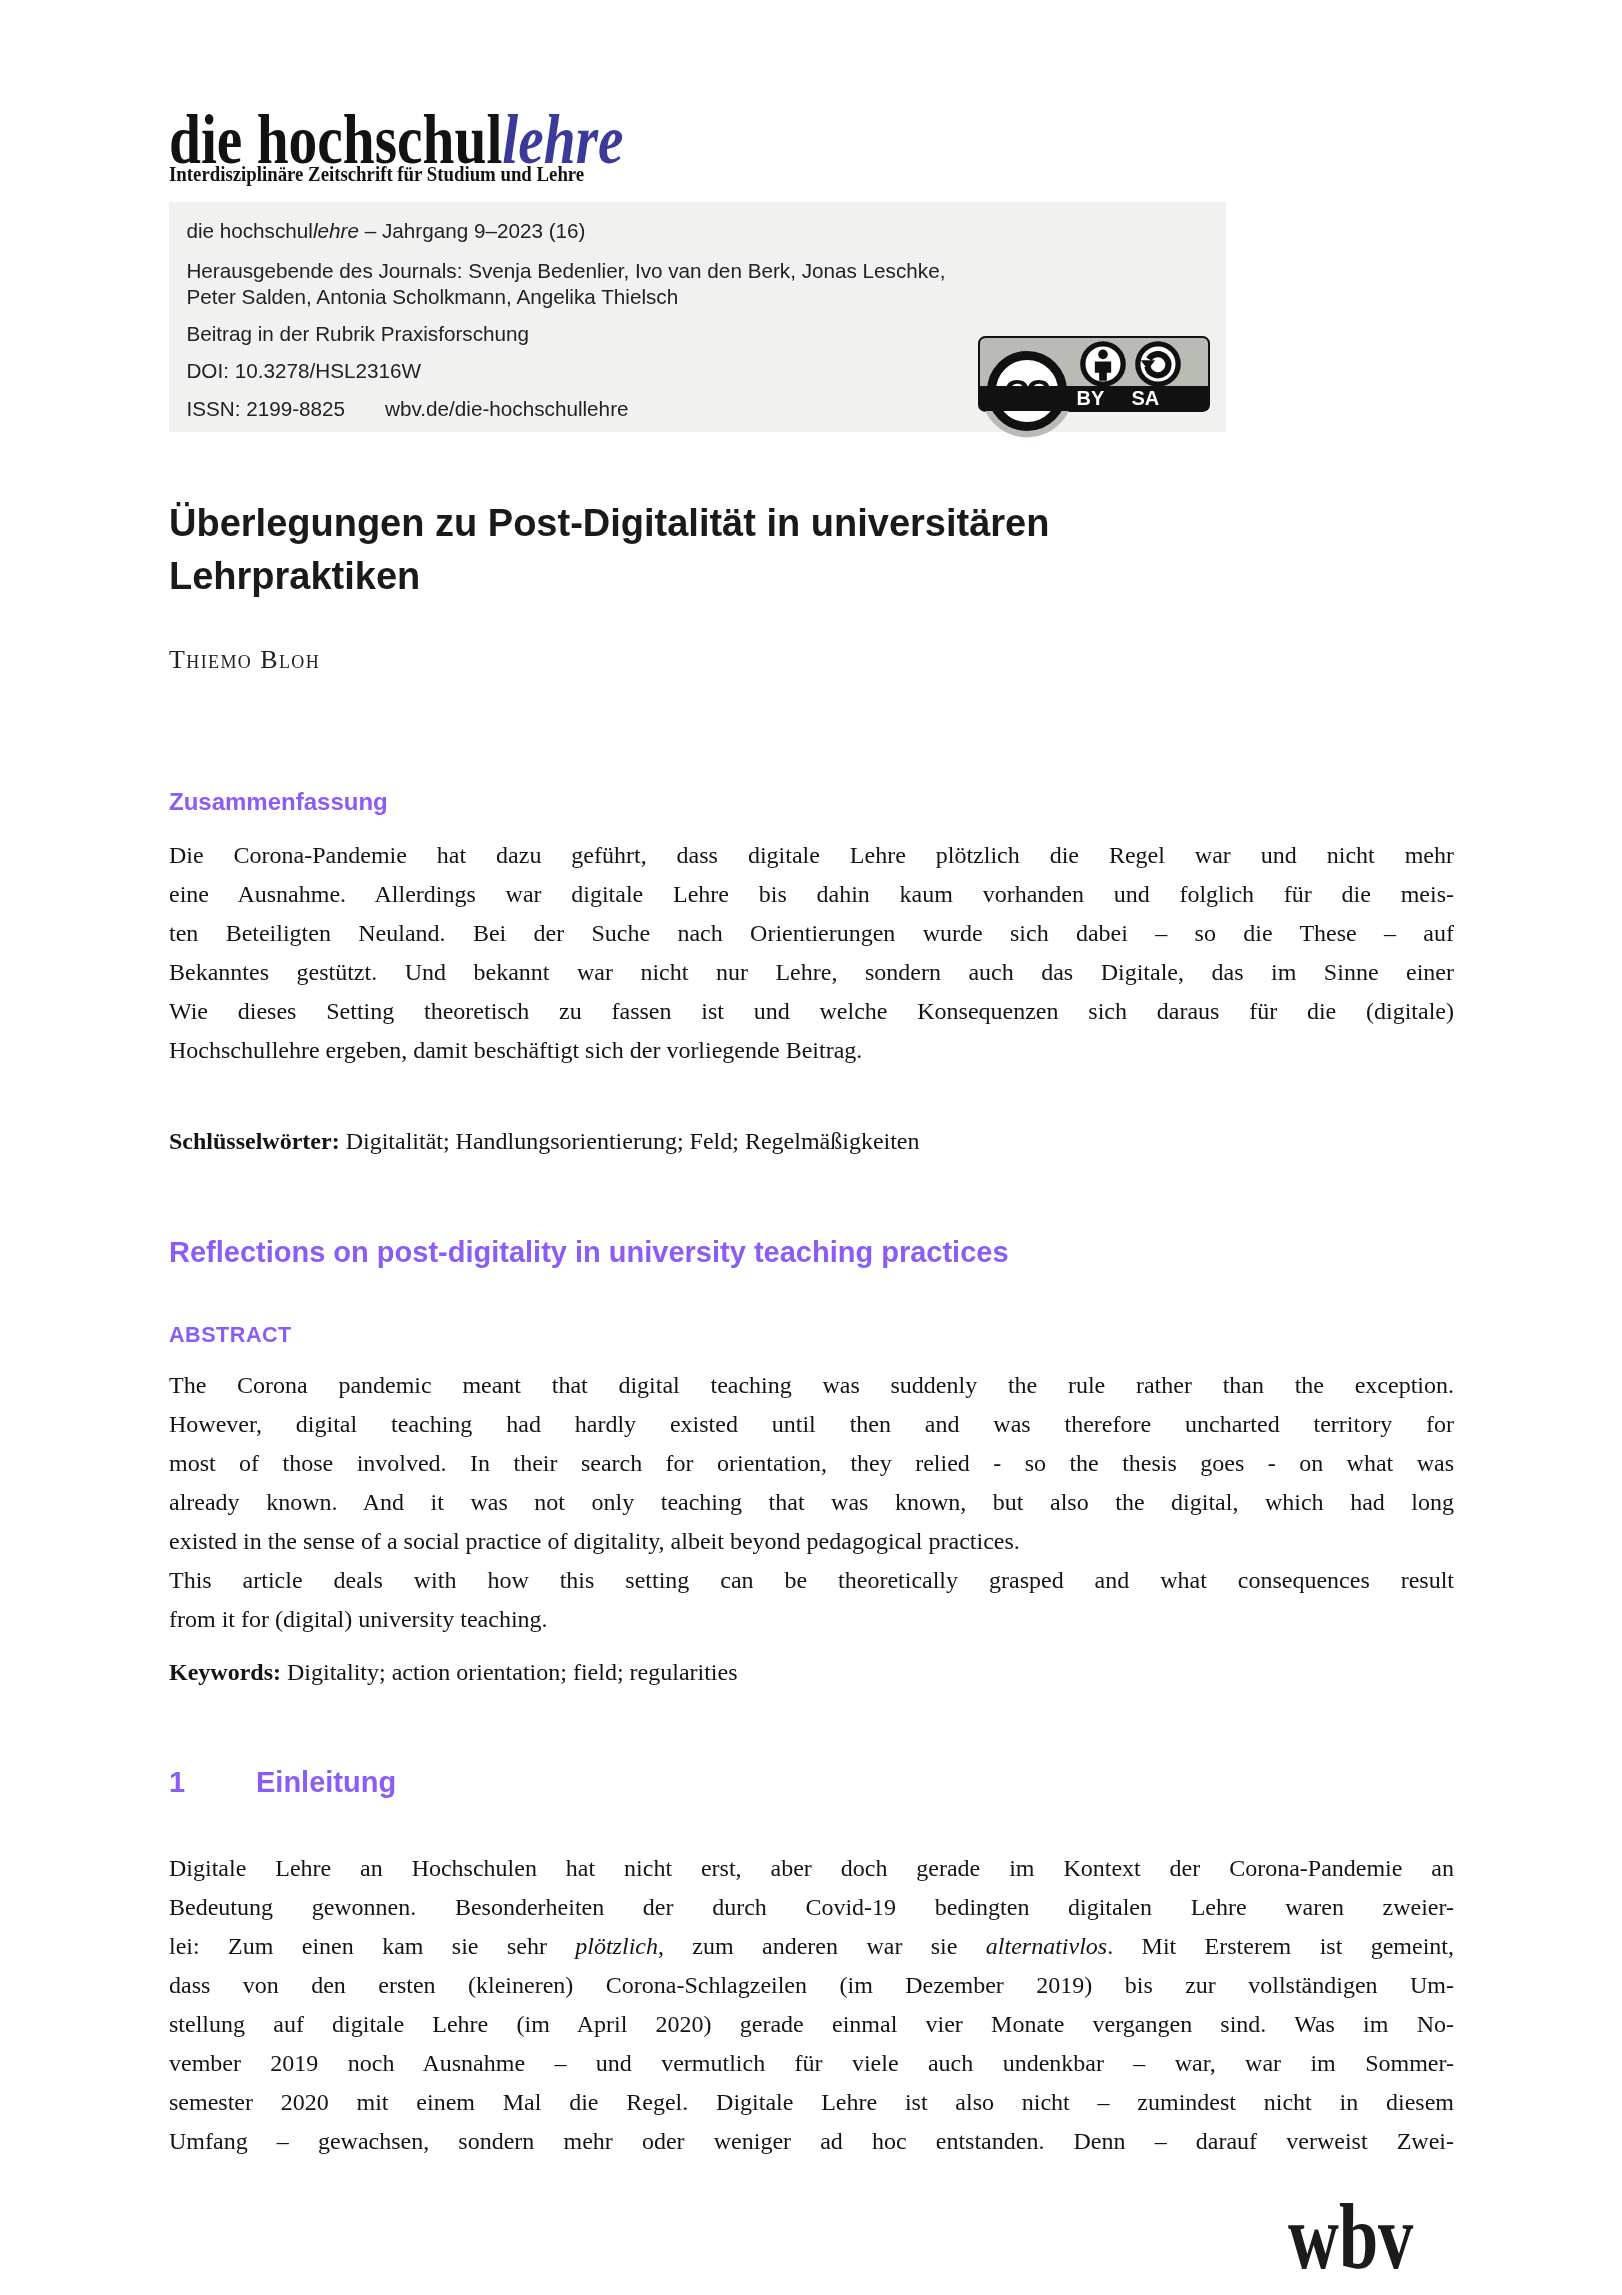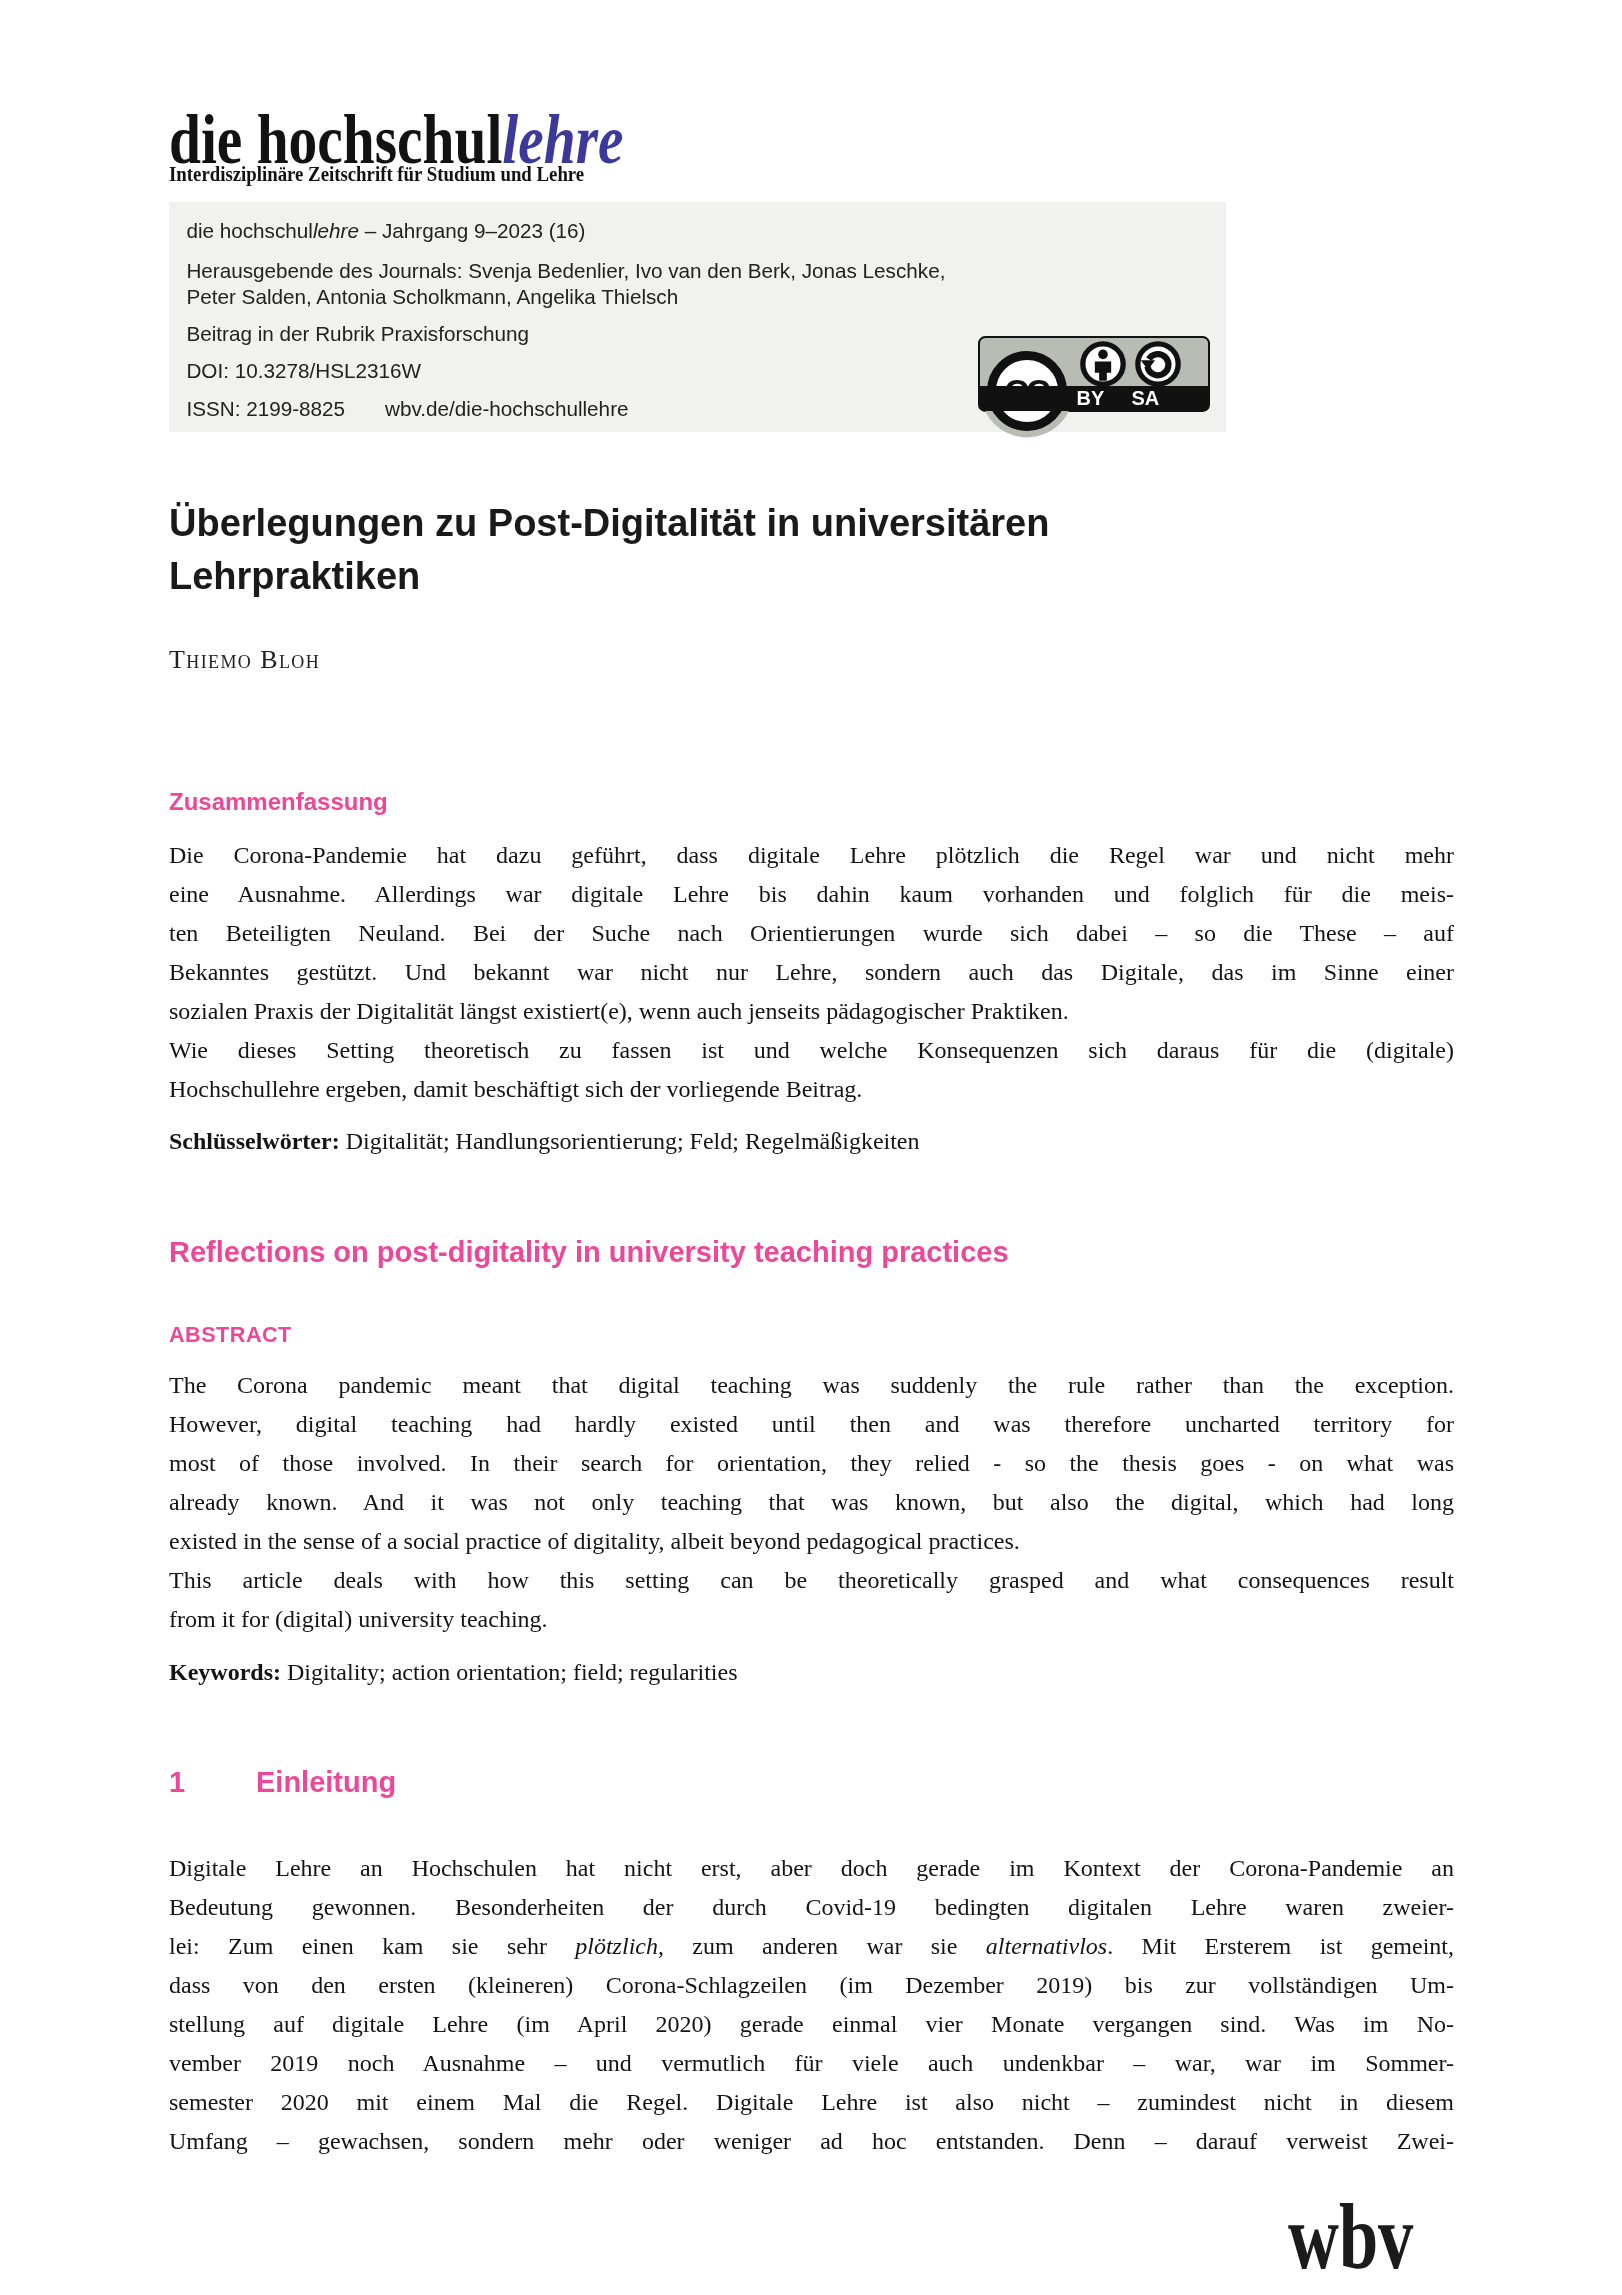--- a/index.html
+++ b/index.html
@@ -79,21 +79,21 @@
   .title{
     left:169px;top:497px;width:1295px;
     font-family:"Liberation Sans",sans-serif;font-weight:700;
     font-size:38px;line-height:53px;color:#1a1a1a;white-space:nowrap;
   }
   .author{
     left:169px;top:645px;font-size:26px;
     font-variant:small-caps;letter-spacing:1.4px;color:#222;
   }
   .h-sans{
-    font-family:"Liberation Sans",sans-serif;font-weight:700;color:#ec4899;
+    font-family:"Liberation Sans",sans-serif;font-weight:700;color:#8b5cf6;
     white-space:nowrap;
   }
   .h-zf{left:169px;top:788px;font-size:24px;}
   .para{left:169px;top:0;width:1285px;font-size:24px;}
   .tline{
     white-space:nowrap;line-height:39px;height:39px;
     text-align:justify;text-align-last:justify;
   }
   .tline.ragged{text-align-last:left;}
   .p-abs-de{top:836px;}
@@ -160,21 +160,20 @@
   <div>Lehrpraktiken</div>
 </div>
 <div class="abs author">Thiemo Bloh</div>
 
 <div class="abs h-sans h-zf">Zusammenfassung</div>
 <div class="abs para p-abs-de">
     <div class="tline">Die Corona-Pandemie hat dazu geführt, dass digitale Lehre plötzlich die Regel war und nicht mehr</div>
     <div class="tline">eine Ausnahme. Allerdings war digitale Lehre bis dahin kaum vorhanden und folglich für die meis-</div>
     <div class="tline">ten Beteiligten Neuland. Bei der Suche nach Orientierungen wurde sich dabei – so die These – auf</div>
     <div class="tline">Bekanntes gestützt. Und bekannt war nicht nur Lehre, sondern auch das Digitale, das im Sinne einer</div>
-    <div class="tline ragged">sozialen Praxis der Digitalität längst existiert(e), wenn auch jenseits pädagogischer Praktiken.</div>
     <div class="tline">Wie dieses Setting theoretisch zu fassen ist und welche Konsequenzen sich daraus für die (digitale)</div>
     <div class="tline ragged">Hochschullehre ergeben, damit beschäftigt sich der vorliegende Beitrag.</div>
   </div>
 <div class="abs kw-line"><span class="seg-b">Schlüsselwörter:</span><span> Digitalität; Handlungsorientierung; Feld; Regelmäßigkeiten</span></div>
 
 <div class="abs h-sans title-en">Reflections on post-digitality in university teaching practices</div>
 <div class="abs h-sans h-abstract">ABSTRACT</div>
 <div class="abs para p-abs-en">
     <div class="tline">The Corona pandemic meant that digital teaching was suddenly the rule rather than the exception.</div>
     <div class="tline">However, digital teaching had hardly existed until then and was therefore uncharted territory for</div>

